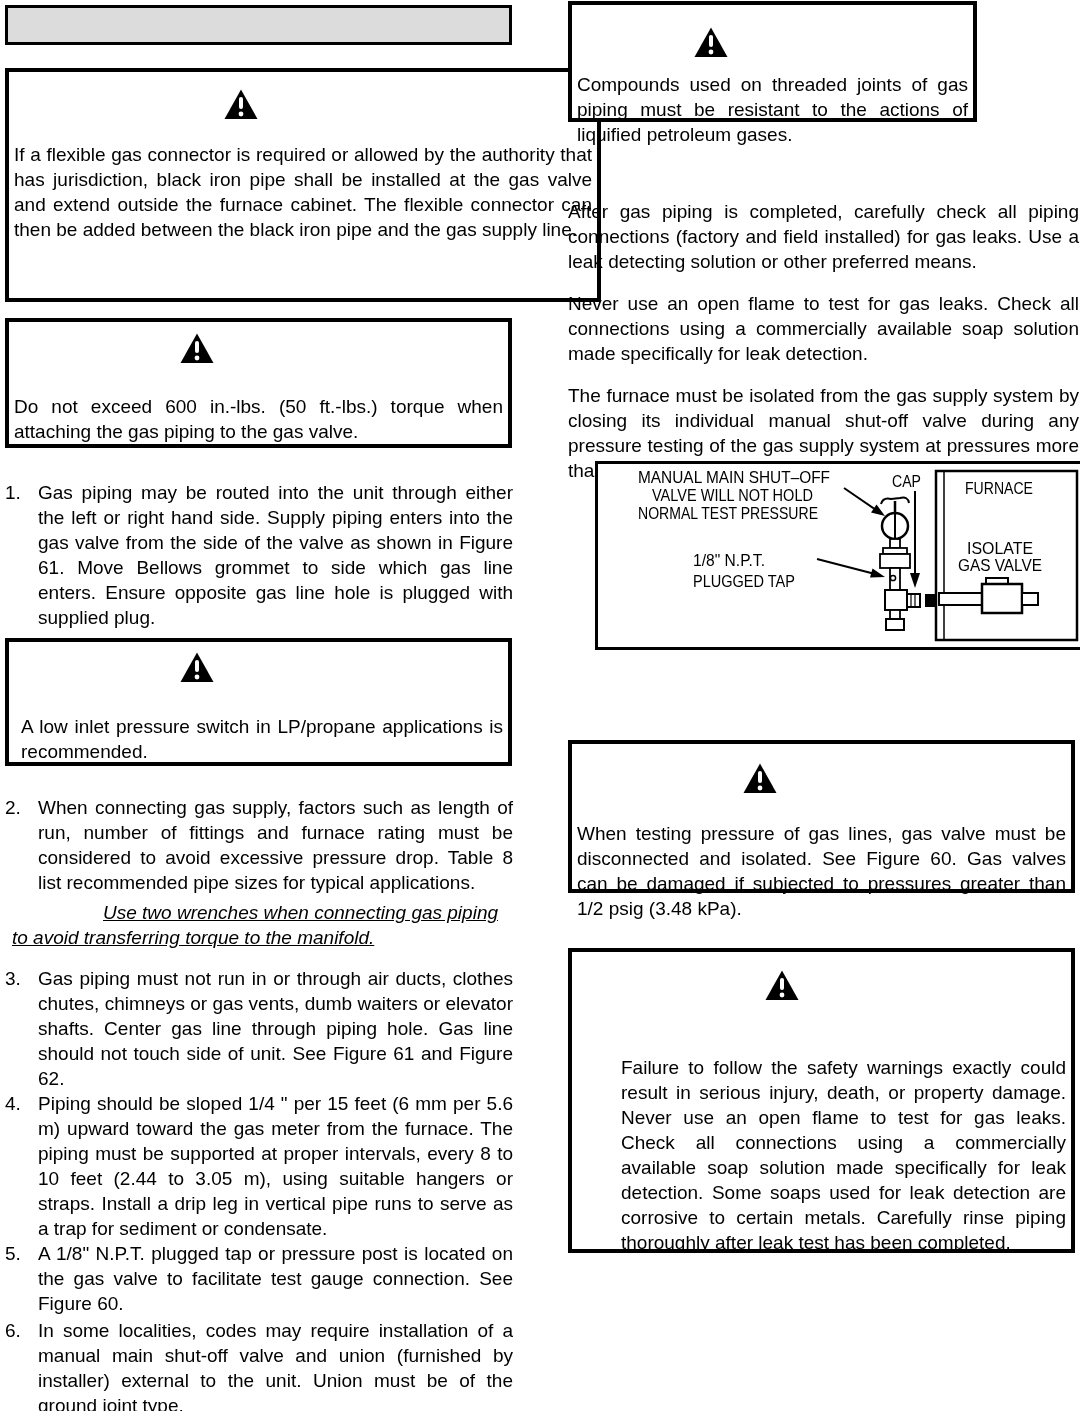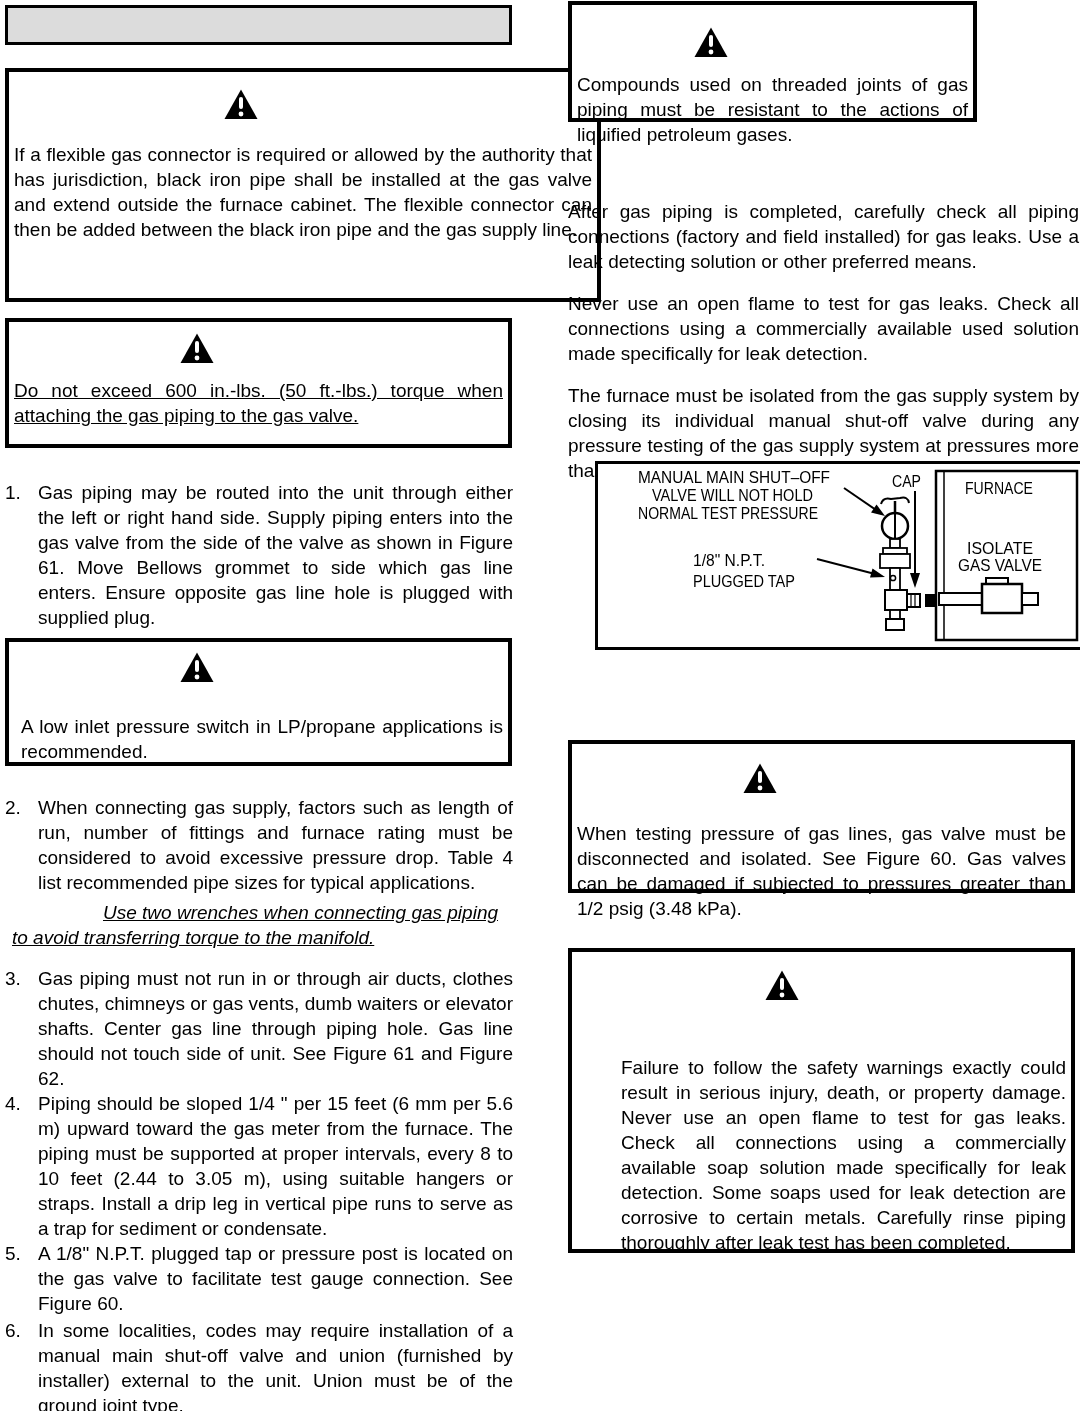--- a/index.html
+++ b/index.html
@@ -76,21 +76,21 @@
   <div class="abs warnbox" style="left:5px; top:318px; width:507px; height:130px;">
     <div class="tri-wrap" style="padding-top:11px;">
       <span class="tri-off">
         <svg width="34" height="31" viewBox="0 0 34 31" aria-hidden="true">
           <path d="M17 0.5 L33.5 30 H0.5 Z" fill="#000"></path>
           <rect x="15" y="8" width="4" height="12" rx="2" fill="#fff"></rect>
           <circle cx="17" cy="25" r="2.4" fill="#fff"></circle>
         </svg>
       </span>
     </div>
-    <div class="wtext" style="margin-top:8px;text-decoration:underline;">Do not exceed 600 in.-lbs. (50 ft.-lbs.) torque when attaching the gas piping to the gas valve.</div>
+    <div class="wtext" style="margin-top:24px;">Do not exceed 600 in.-lbs. (50 ft.-lbs.) torque when attaching the gas piping to the gas valve.</div>
   </div>
 
   <div class="abs step" style="left:5px; top:480px; width:508px;">
     <span class="num">1.</span>
     <span class="stext">Gas piping may be routed into the unit through either the left or right hand side. Supply piping enters into the gas valve from the side of the valve as shown in Figure 61. Move Bellows grommet to side which gas line enters. Ensure opposite gas line hole is plugged with supplied plug.</span>
   </div>
 
   <div class="abs warnbox" style="left:5px; top:638px; width:507px; height:128px;">
     <div class="tri-wrap" style="padding-top:10px;">
       <span class="tri-off">
@@ -99,21 +99,21 @@
           <rect x="15" y="8" width="4" height="12" rx="2" fill="#fff"></rect>
           <circle cx="17" cy="25" r="2.4" fill="#fff"></circle>
         </svg>
       </span>
     </div>
     <div class="wtext" style="margin-top:25px;padding-left:12px;">A low inlet pressure switch in LP/propane applications is recommended.</div>
   </div>
 
   <div class="abs step" style="left:5px; top:795px; width:508px;">
     <span class="num">2.</span>
-    <span class="stext">When connecting gas supply, factors such as length of run, number of fittings and furnace rating must be considered to avoid excessive pressure drop. Table 4 list recommended pipe sizes for typical applications.</span>
+    <span class="stext">When connecting gas supply, factors such as length of run, number of fittings and furnace rating must be considered to avoid excessive pressure drop. Table 8 list recommended pipe sizes for typical applications.</span>
   </div>
 
   <div class="abs note" style="left:12px; top:900px; width:490px;text-decoration:underline;">Use two wrenches when connecting gas piping to avoid transferring torque to the manifold.</div>
 
   <div class="abs step" style="left:5px; top:966px; width:508px;">
     <span class="num">3.</span>
     <span class="stext">Gas piping must not run in or through air ducts, clothes chutes, chimneys or gas vents, dumb waiters or elevator shafts. Center gas line through piping hole. Gas line should not touch side of unit. See Figure 61 and Figure 62.</span>
   </div>
 
   <div class="abs step" style="left:5px; top:1091px; width:508px;">
@@ -139,21 +139,21 @@
           <rect x="15" y="8" width="4" height="12" rx="2" fill="#fff"></rect>
           <circle cx="17" cy="25" r="2.4" fill="#fff"></circle>
         </svg>
       </span>
     </div>
     <div class="wtext" style="margin-top:8px;">Compounds used on threaded joints of gas piping must be resistant to the actions of liquified petroleum gases.</div>
   </div>
 
   <div class="abs para" style="left:568px; top:199px; width:511px;">After gas piping is completed, carefully check all piping connections (factory and field installed) for gas leaks. Use a leak detecting solution or other preferred means.</div>
 
-  <div class="abs para" style="left:568px; top:291px; width:511px;">Never use an open flame to test for gas leaks. Check all connections using a commercially available used solution made specifically for leak detection.</div>
+  <div class="abs para" style="left:568px; top:291px; width:511px;">Never use an open flame to test for gas leaks. Check all connections using a commercially available soap solution made specifically for leak detection.</div>
 
   <div class="abs para" style="left:568px; top:383px; width:511px;">The furnace must be isolated from the gas supply system by closing its individual manual shut-off valve during any pressure testing of the gas supply system at pressures more than or equal to 1/2 psig (3.48 kPa, 14 inches w.c.).</div>
 
   <div class="abs" style="left:563px; top:461px; width:568px; height:189px;padding-left:32px;">
     <svg width="512" height="189" viewBox="0 0 512 189">
 
       <rect x="1.5" y="1.5" width="509" height="186" fill="#fff" stroke="#000" stroke-width="3"></rect>
 
       <rect x="341" y="10" width="141" height="169" fill="#fff" stroke="#000" stroke-width="2.5"></rect>
       <line x1="349" y1="11" x2="349" y2="178" stroke="#000" stroke-width="1.5"></line>

